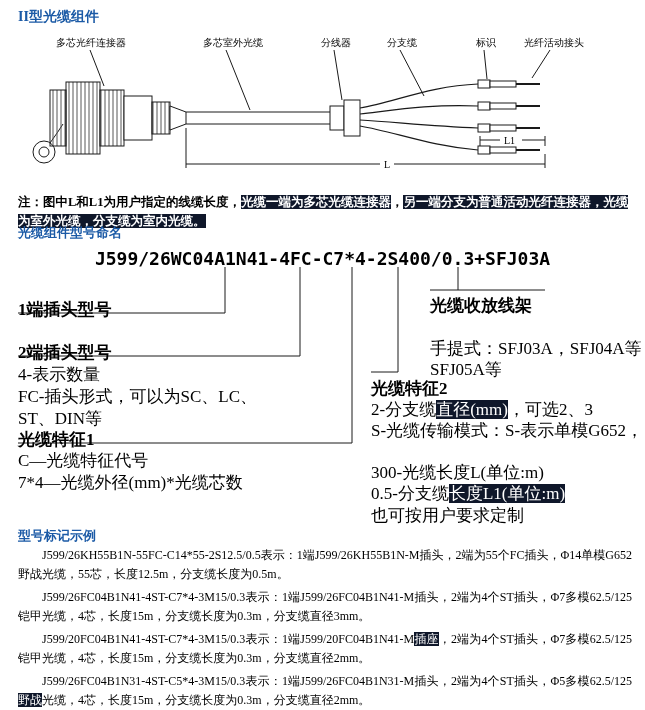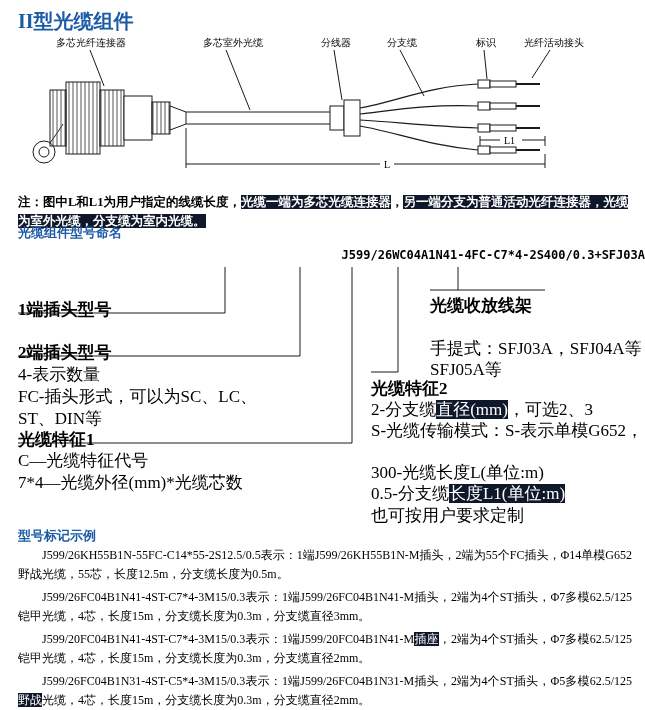--- a/index.html
+++ b/index.html
@@ -1,27 +1,27 @@
 <!DOCTYPE html>
 <html><head>
 <meta charset="utf-8">
 <style>
   html,body{margin:0;padding:0;background:#fff}
   .page{position:relative;width:645px;height:710px;background:#fff;overflow:hidden;
         font-family:"Liberation Serif","DejaVu Serif",serif;color:#000}
   .abs{position:absolute;white-space:nowrap}
   .heading{color:#1B5AA6;font-weight:bold;font-size:13px}
-  .title{font-size:20px}
+  .title{font-size:14px}
   .lbl{font-size:17px}
   .b{font-weight:bold}
   .hl{background:#0f172a;color:#fff}
   .note{position:absolute;left:18px;top:180px;width:614px;font-size:12.5px;font-weight:bold;
         line-height:19px;white-space:normal}
-  .model{position:absolute;left:0;top:248px;width:645px;text-align:right;
-         font-family:"DejaVu Sans Mono",monospace;font-weight:bold;font-size:12px;letter-spacing:0}
+  .model{position:absolute;left:0;top:248px;width:645px;text-align:center;
+         font-family:"DejaVu Sans Mono",monospace;font-weight:bold;font-size:18px;letter-spacing:0}
   .examples{position:absolute;left:18px;top:546px;width:614px}
   .examples p{font-size:12px;line-height:19px;text-indent:24px;margin:0 0 4px 0;text-align:justify}
   svg.layer{position:absolute;left:0;pointer-events:none}
   .diagram{top:28px}
   .bk{top:266px}
   svg text{font-size:10px;fill:#000;font-family:"Liberation Serif","DejaVu Serif",serif}
 </style>
 </head>
 <body>
 

